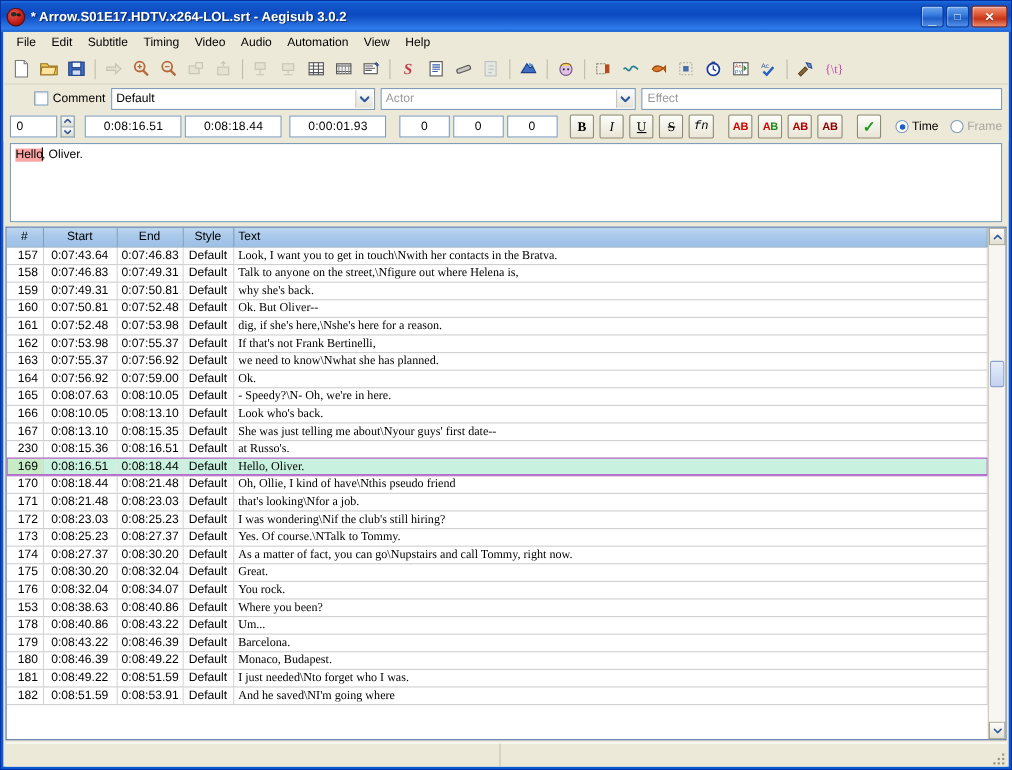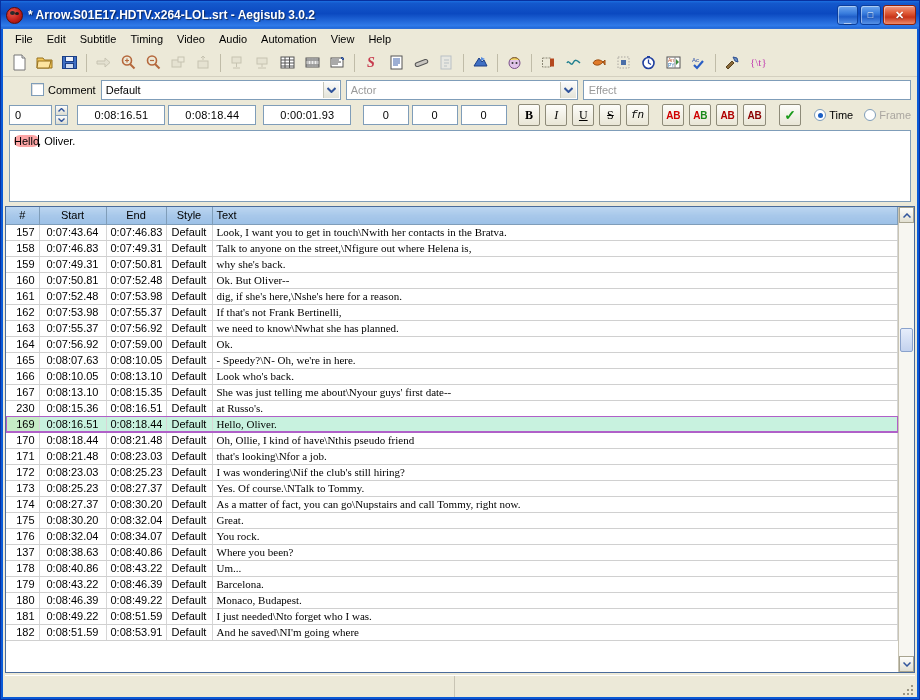--- a/index.html
+++ b/index.html
@@ -210,21 +210,21 @@
   #editbox {
     margin: 2px 6px 4px 6px;
     height: 72px;
     background:#fff;
     border:1px solid #7f9db9;
     padding: 3px 4px;
     font-size:11px; line-height:15px;
     flex-shrink:0;
     overflow:hidden;
   }
-  .sel-text { background:#fca5a5; color:#000;border-radius:6px; }
+  .sel-text { background:#fca5a5; color:#000; }
   .caret {
     display:inline-block; width:1px; height:12px; background:#000;
     vertical-align:-2px; margin:0 -1px;
   }
 
   
   #grid-area {
     flex: 1;
     margin: 0 2px 0 2px;
     display:flex; flex-direction:column;
@@ -758,21 +758,21 @@
                   <td class="c-text">Great.</td>
                 </tr>
                 <tr>
                   <td class="c-num">176</td>
                   <td class="c-start">0:08:32.04</td>
                   <td class="c-end">0:08:34.07</td>
                   <td class="c-style">Default</td>
                   <td class="c-text">You rock.</td>
                 </tr>
                 <tr>
-                  <td class="c-num">137</td>
+                  <td class="c-num">153</td>
                   <td class="c-start">0:08:38.63</td>
                   <td class="c-end">0:08:40.86</td>
                   <td class="c-style">Default</td>
                   <td class="c-text">Where you been?</td>
                 </tr>
                 <tr>
                   <td class="c-num">178</td>
                   <td class="c-start">0:08:40.86</td>
                   <td class="c-end">0:08:43.22</td>
                   <td class="c-style">Default</td>

